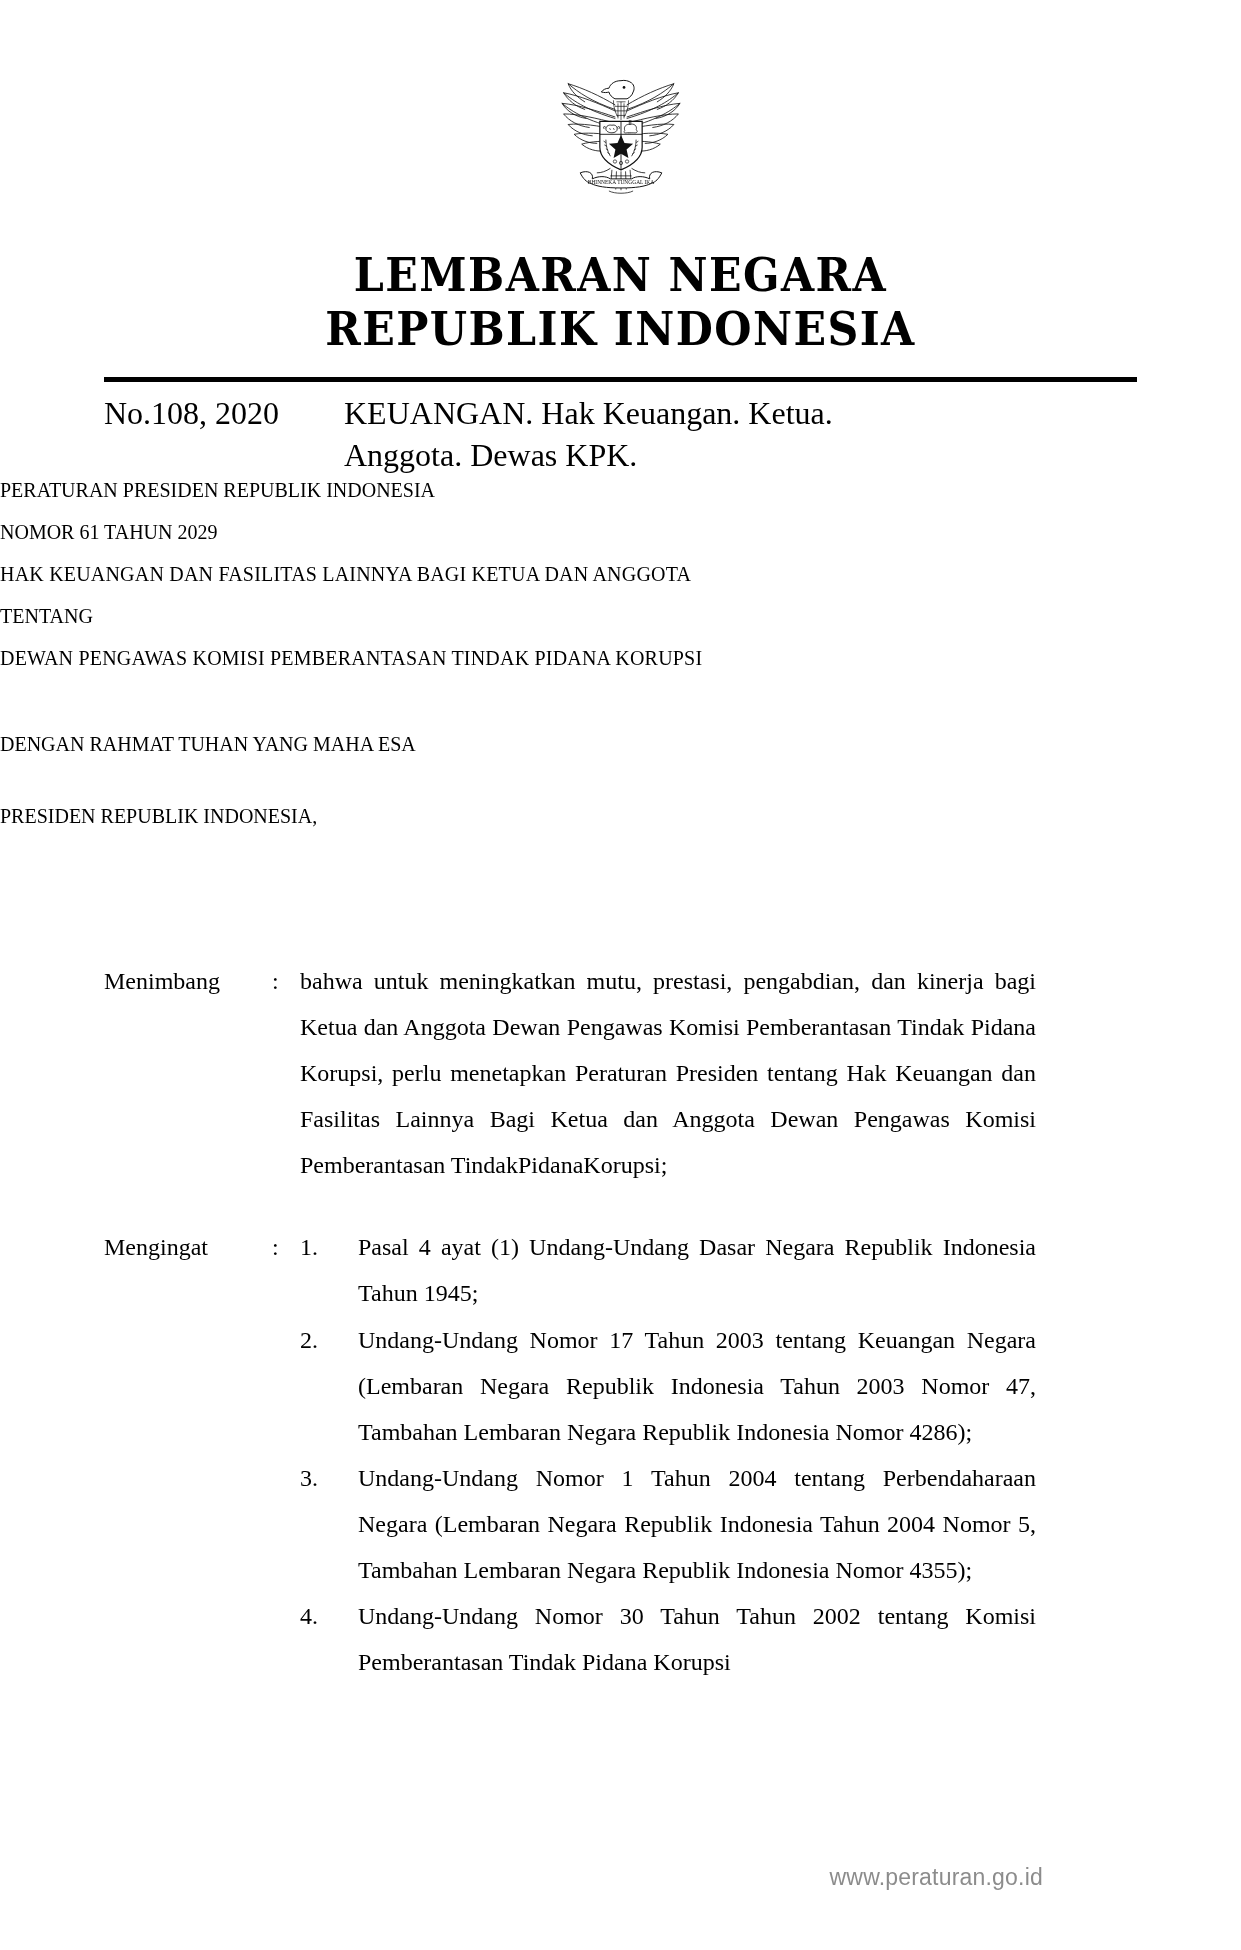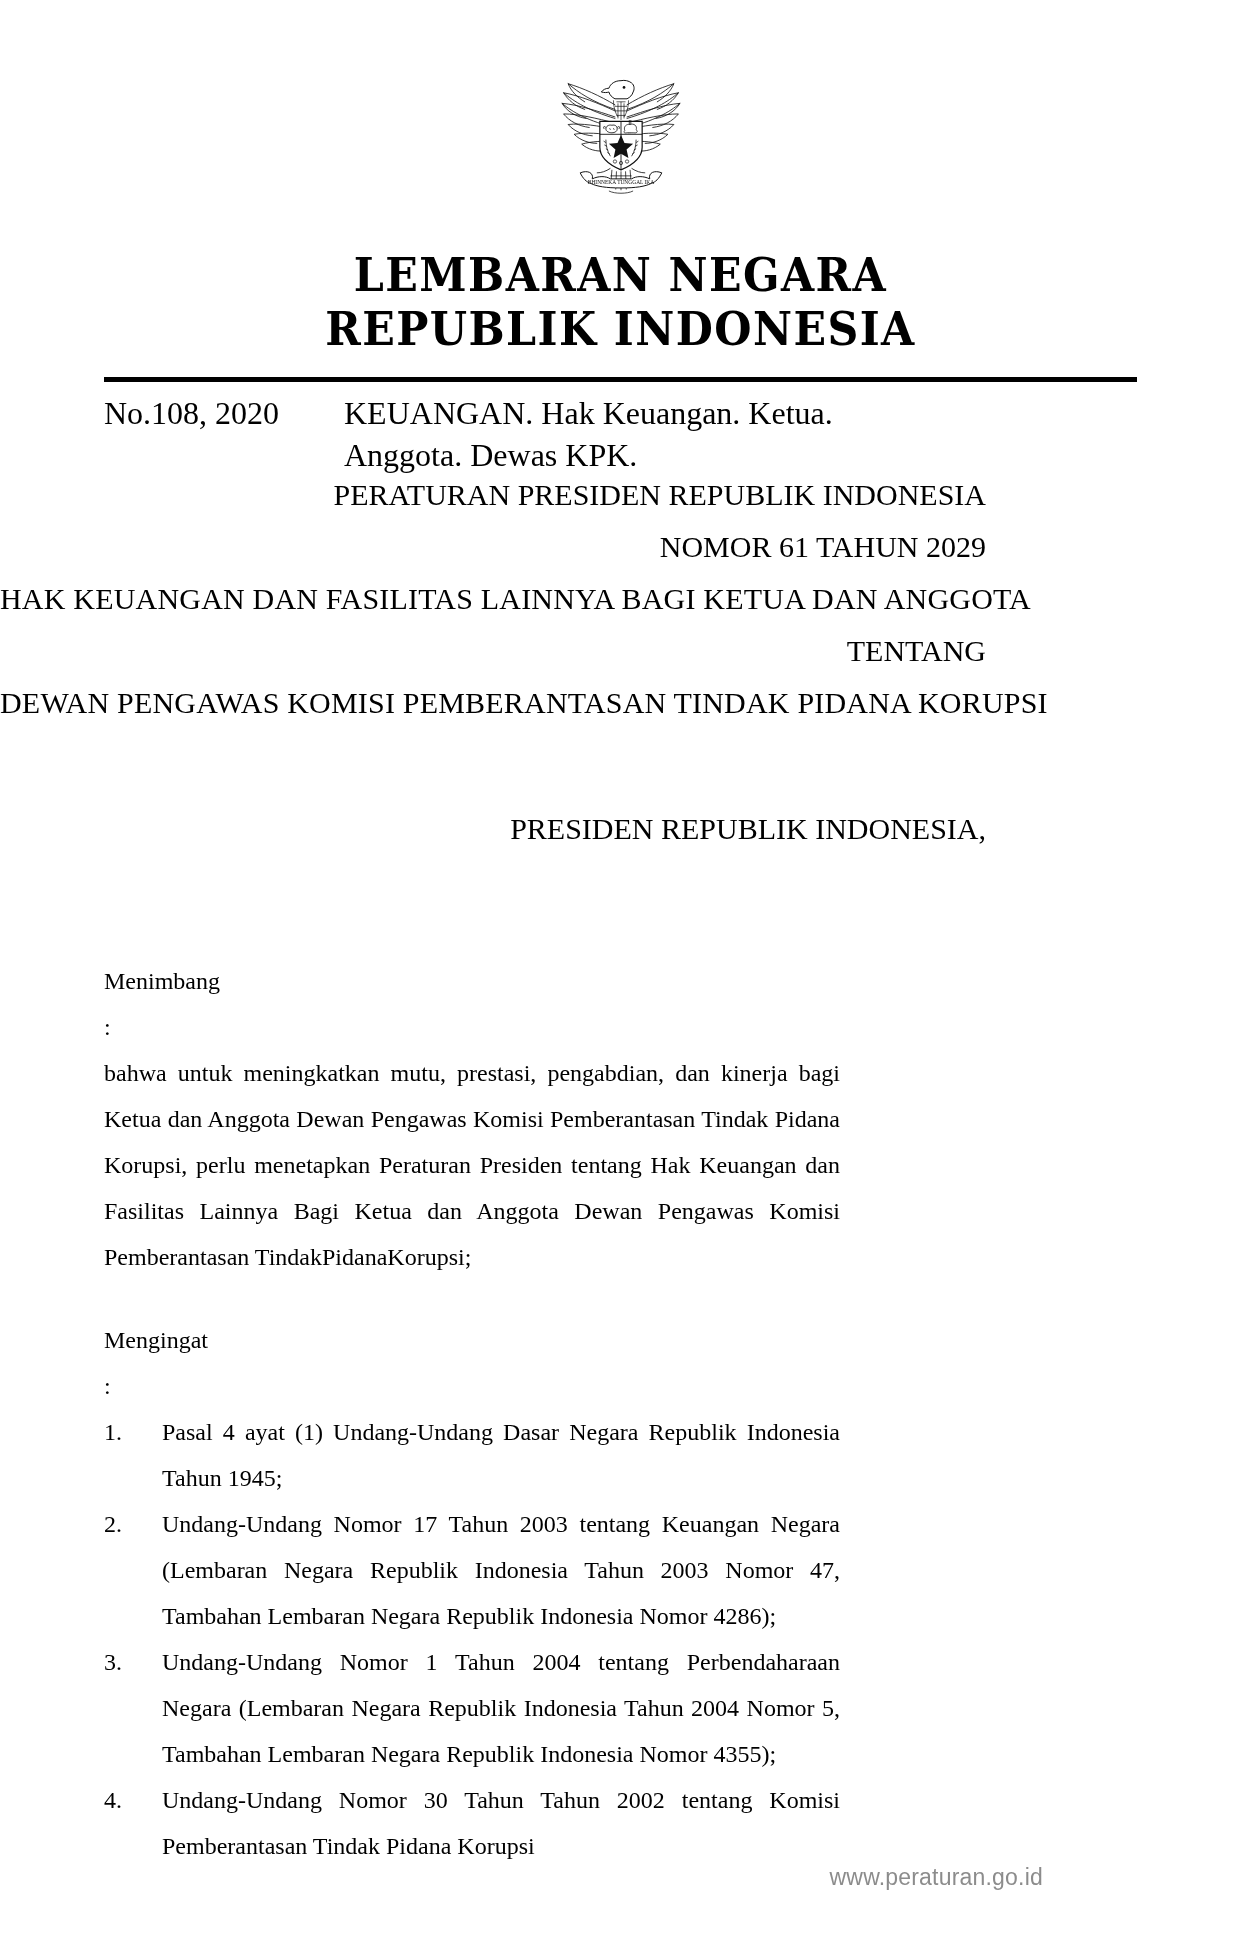--- a/index.html
+++ b/index.html
@@ -83,22 +83,22 @@
     flex: 1;
     max-width: 562px;
   }
 
   
   .title-block {
     position: absolute;
     top: 480px;
     left: 0;
     width: 986px;
-    text-align: right;
-    font-size: 30px;
+    text-align: left;
+    font-size: 20px;
   }
   .title-block .t {
     line-height: 1.0;
     margin-bottom: 22px;
     white-space: nowrap;
   }
   .title-block .t.wide {
     letter-spacing: 0.2px;
   }
   .spacer-44 { height: 44px; }
@@ -108,21 +108,20 @@
   .clauses {
     position: absolute;
     top: 958px;
     left: 104px;
     width: 1033px;
     font-size: 24px;
   }
   .clause {
     display: flex;
     align-items: flex-start;
-    flex-direction: column;
   }
   .clause + .clause {
     margin-top: 36px;
   }
   .clause-label {
     width: 168px;
     flex: none;
     line-height: 1.92;
   }
   .clause-colon {
@@ -292,20 +291,21 @@
     <div class="hdr-subject">KEUANGAN. Hak Keuangan. Ketua. Anggota. Dewas KPK.</div>
   </div>
 
   <div class="title-block">
     <div class="t">PERATURAN PRESIDEN REPUBLIK INDONESIA</div>
     <div class="t">NOMOR 61 TAHUN 2029</div>
     <div class="t wide">HAK KEUANGAN DAN FASILITAS LAINNYA BAGI KETUA DAN ANGGOTA</div>
     <div class="t">TENTANG</div>
     <div class="t wide">DEWAN PENGAWAS KOMISI PEMBERANTASAN TINDAK PIDANA KORUPSI</div>
     <div class="spacer-44"></div>
+    <div class="t">DENGAN RAHMAT TUHAN YANG MAHA ESA</div>
     <div class="spacer-30"></div>
     <div class="t">PRESIDEN REPUBLIK INDONESIA,</div>
   </div>
 
   <div class="clauses">
 
     <div class="clause">
       <div class="clause-label">Menimbang</div>
       <div class="clause-colon">:</div>
       <div class="clause-body">

